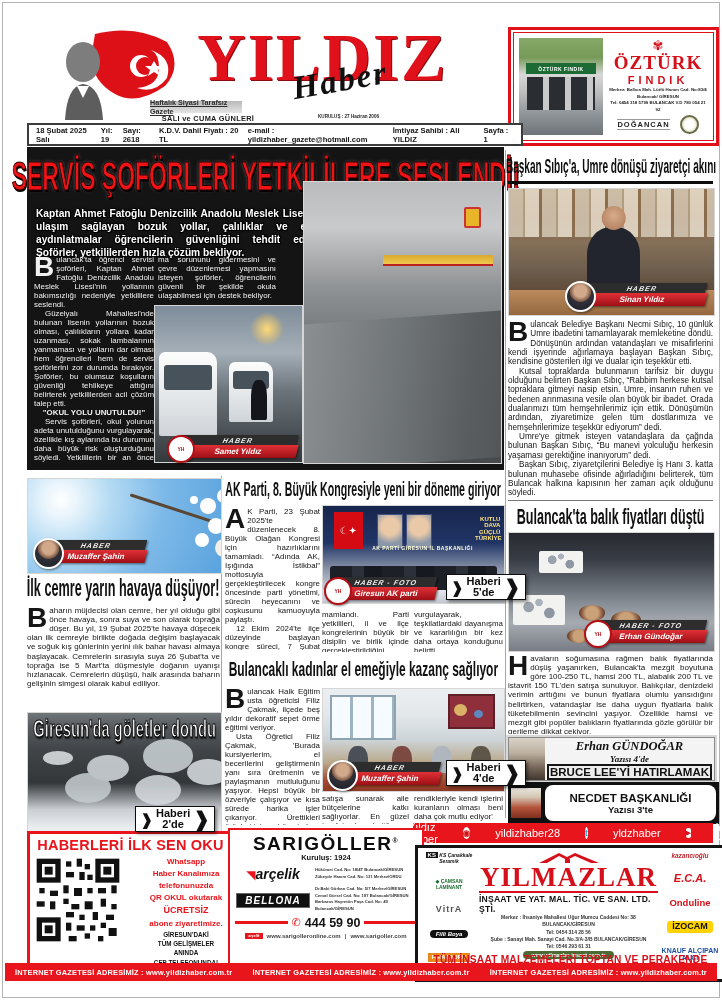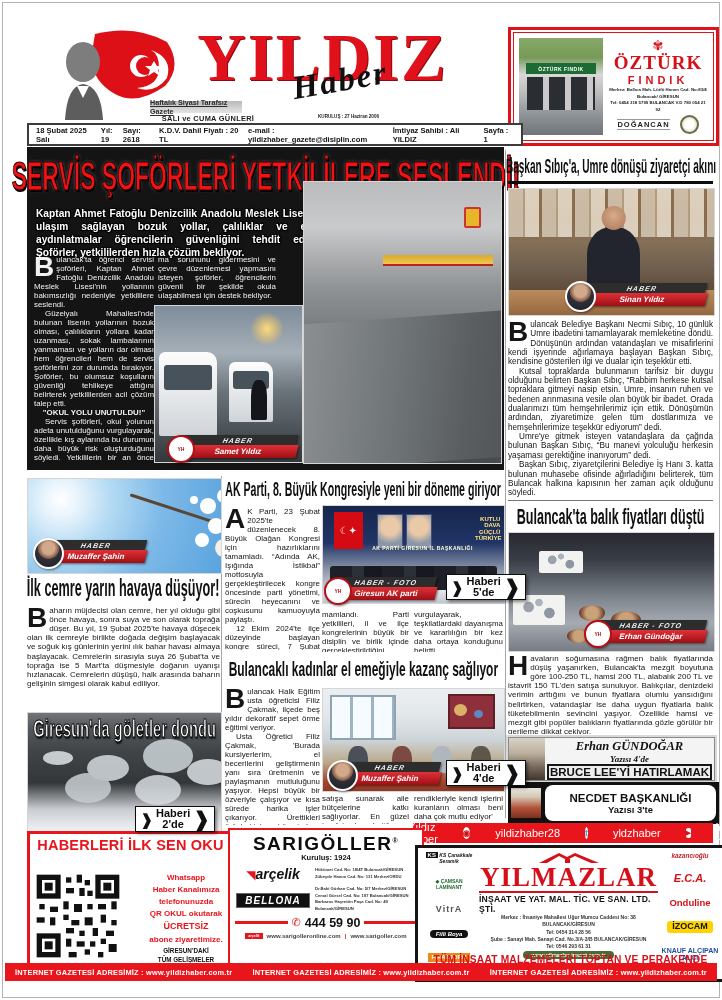--- a/index.html
+++ b/index.html
@@ -194,21 +194,21 @@
         </div>
       </div>
     </div>
   </div>
 
   <div class="abs infobar" style="left:27px;top:123px;width:478px;height:19px;">
     <span>18 Şubat 2025 Salı</span>
     <span>Yıl: 19</span>
     <span>Sayı: 2618</span>
     <span>K.D.V. Dahil Fiyatı : 20 TL</span>
-    <span>e-mail : yildizhaber_gazete@disiplin.com</span>
+    <span>e-mail : yildizhaber_gazete@hotmail.com</span>
     <span>İmtiyaz Sahibi : Ali YILDIZ</span>
     <span>Sayfa : 1</span>
   </div>
 
   <div class="abs lead-block" style="left:27px;top:147px;width:477px;height:323px;">
     <div class="hcen" style="position:absolute;left:0;top:3px;width:477px;height:52px;">
       <span class="cx lead-hl">SERVİS ŞOFÖRLERİ YETKİLİLERE SESLENDİ!</span>
     </div>
     <div class="abs lead-sub" style="left:9px;top:60px;width:290px;">Kaptan Ahmet Fatoğlu Denizcilik Anadolu Meslek Lisesi'ne ulaşım sağlayan bozuk yollar, çalılıklar ve eksik aydınlatmalar öğrencilerin güvenliğini tehdit ediyor. Şoförler, yetkililerden hızla çözüm bekliyor.</div>
 
@@ -419,21 +419,21 @@
       <div class="pt-t">
           <div>Haberi</div>
           <div>2'de</div>
         </div>
       <span class="chv" style="font-size:20px;">❱</span>
     </div>
   </div>
 
   <div class="abs qr-ad" style="left:27px;top:831px;width:193px;height:126px;">
     <div class="qr-title">HABERLERİ İLK SEN OKU</div>
-    <div style="display:flex;gap:23px;margin-top:19px;">
+    <div style="display:flex;gap:23px;margin-top:3px;">
       <svg width="88" height="88" viewBox="0 0 33 33" style="flex:none;">
         <rect width="33" height="33" fill="#fff"></rect>
         <g fill="#111">
           <rect x="1" y="1" width="9" height="9"></rect>
             <rect x="23" y="1" width="9" height="9"></rect>
             <rect x="1" y="23" width="9" height="9"></rect>
           <rect x="3" y="3" width="5" height="5" fill="#fff"></rect>
             <rect x="25" y="3" width="5" height="5" fill="#fff"></rect>
             <rect x="3" y="25" width="5" height="5" fill="#fff"></rect>
           <rect x="4" y="4" width="3" height="3"></rect>

